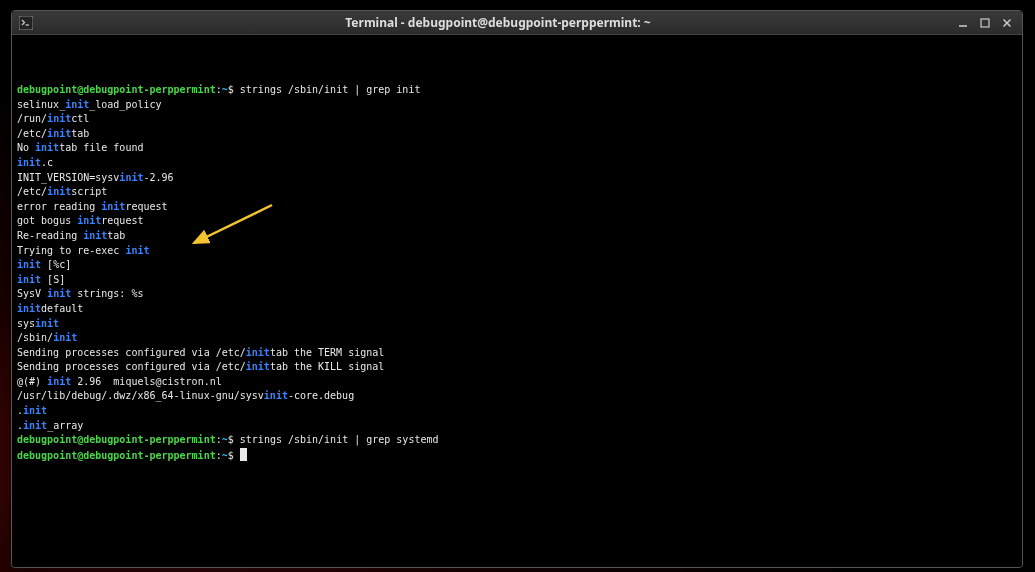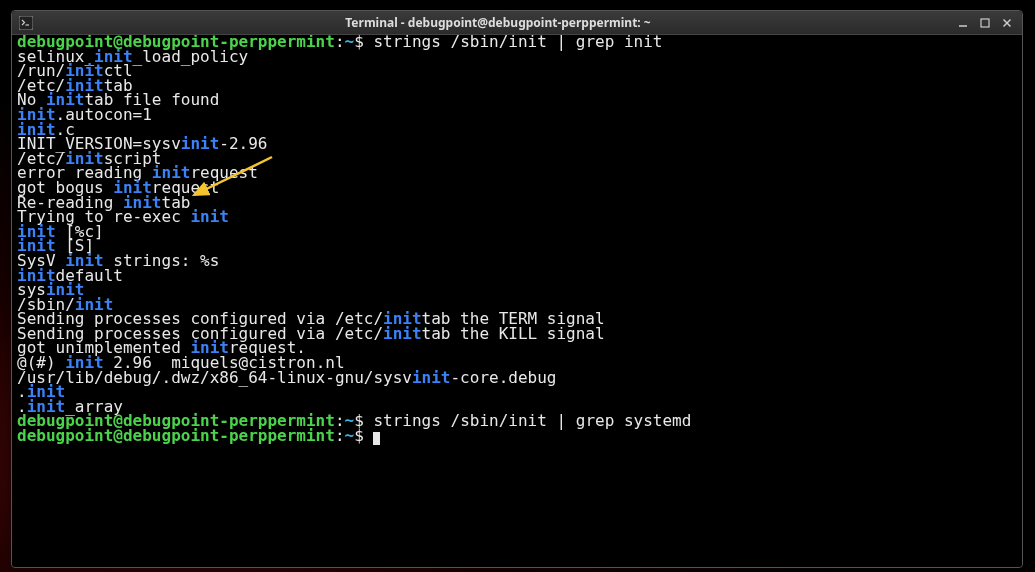--- a/index.html
+++ b/index.html
@@ -45,26 +45,27 @@
     .win-controls { display: flex; gap: 8px; padding-right: 8px; }
     .win-btn {
       width: 14px; height: 14px; font-size: 11px;
       display: flex; align-items: center; justify-content: center;
       cursor: pointer; color: #ccc;
     }
     .terminal-body {
       flex: 1;
       background: #000;
       padding: 0 5px;
-      font-size: 16px;
+      font-size: 10px;
       line-height: 14.6px;
       color: #e8e8e8;
       border-radius: 0 0 4px 4px;
       overflow: hidden;
       position: relative;
+      margin-top: 48px;
     }
     .line { white-space: pre; }
     .green { color: #4bd44b; font-weight: bold; }
     .cyan { color: #2fb8e8; font-weight: bold; }
     .red { color: #3b82f6; font-weight: bold; }
     .white { color: #e8e8e8; }
     .cursor {
       display: inline-block;
       width: 7px; height: 13px;
       background: #e8e8e8; vertical-align: text-bottom;
@@ -120,37 +121,35 @@
         </defs>
       <line x1="90" y1="4" x2="12" y2="42" stroke="#f4c430" stroke-width="2.5" marker-end="url(#ah)"></line>
     </svg>
 
     <div class="line"><span class="green">debugpoint@debugpoint-perppermint</span><span class="white">:</span><span class="cyan">~</span><span class="white">$</span><span class="white"> </span><span class="white">strings /sbin/init | grep init</span></div>
 
     <div class="line"><span class="white">selinux_</span><span class="red">init</span><span class="white">_load_policy</span></div>
     <div class="line"><span class="white">/run/</span><span class="red">init</span><span class="white">ctl</span></div>
     <div class="line"><span class="white">/etc/</span><span class="red">init</span><span class="white">tab</span></div>
     <div class="line"><span class="white">No </span><span class="red">init</span><span class="white">tab file found</span></div>
-    <div class="line"><span class="red">init</span><span class="white">.autocon=1</span></div>
     <div class="line"><span class="red">init</span><span class="white">.c</span></div>
     <div class="line"><span class="white">INIT_VERSION=sysv</span><span class="red">init</span><span class="white">-2.96</span></div>
     <div class="line"><span class="white">/etc/</span><span class="red">init</span><span class="white">script</span></div>
     <div class="line"><span class="white">error reading </span><span class="red">init</span><span class="white">request</span></div>
     <div class="line"><span class="white">got bogus </span><span class="red">init</span><span class="white">request</span></div>
     <div class="line"><span class="white">Re-reading </span><span class="red">init</span><span class="white">tab</span></div>
     <div class="line"><span class="white">Trying to re-exec </span><span class="red">init</span></div>
     <div class="line"><span class="red">init</span><span class="white"> [%c]</span></div>
     <div class="line"><span class="red">init</span><span class="white"> [S]</span></div>
     <div class="line"><span class="white">SysV </span><span class="red">init</span><span class="white"> strings: %s</span></div>
     <div class="line"><span class="red">init</span><span class="white">default</span></div>
     <div class="line"><span class="white">sys</span><span class="red">init</span></div>
     <div class="line"><span class="white">/sbin/</span><span class="red">init</span></div>
     <div class="line"><span class="white">Sending processes configured via /etc/</span><span class="red">init</span><span class="white">tab the TERM signal</span></div>
     <div class="line"><span class="white">Sending processes configured via /etc/</span><span class="red">init</span><span class="white">tab the KILL signal</span></div>
-    <div class="line"><span class="white">got unimplemented </span><span class="red">init</span><span class="white">request.</span></div>
     <div class="line"><span class="white">@(#) </span><span class="red">init</span><span class="white"> 2.96  miquels@cistron.nl</span></div>
     <div class="line"><span class="white">/usr/lib/debug/.dwz/x86_64-linux-gnu/sysv</span><span class="red">init</span><span class="white">-core.debug</span></div>
     <div class="line"><span class="white">.</span><span class="red">init</span></div>
     <div class="line"><span class="white">.</span><span class="red">init</span><span class="white">_array</span></div>
 
     <div class="line"><span class="green">debugpoint@debugpoint-perppermint</span><span class="white">:</span><span class="cyan">~</span><span class="white">$</span><span class="white"> </span><span class="white">strings /sbin/init | grep systemd</span></div>
 
     <div class="line"><span class="green">debugpoint@debugpoint-perppermint</span><span class="white">:</span><span class="cyan">~</span><span class="white">$</span><span class="white"> </span><span class="cursor"></span></div>
 
   </div>

